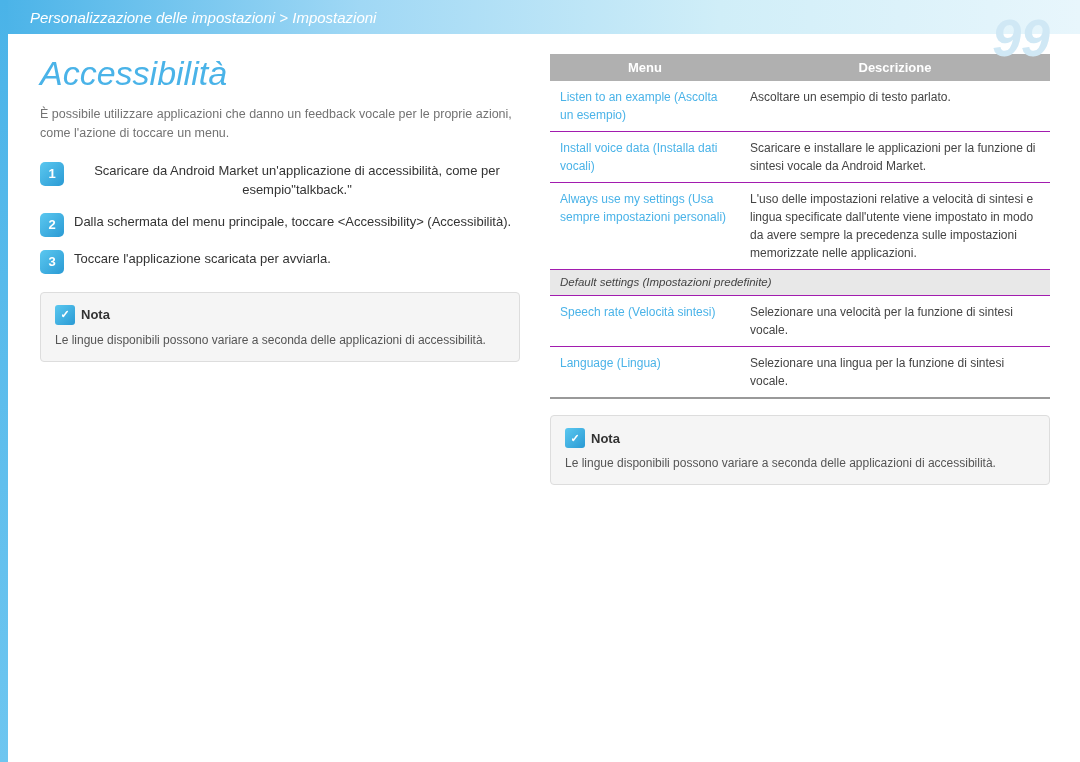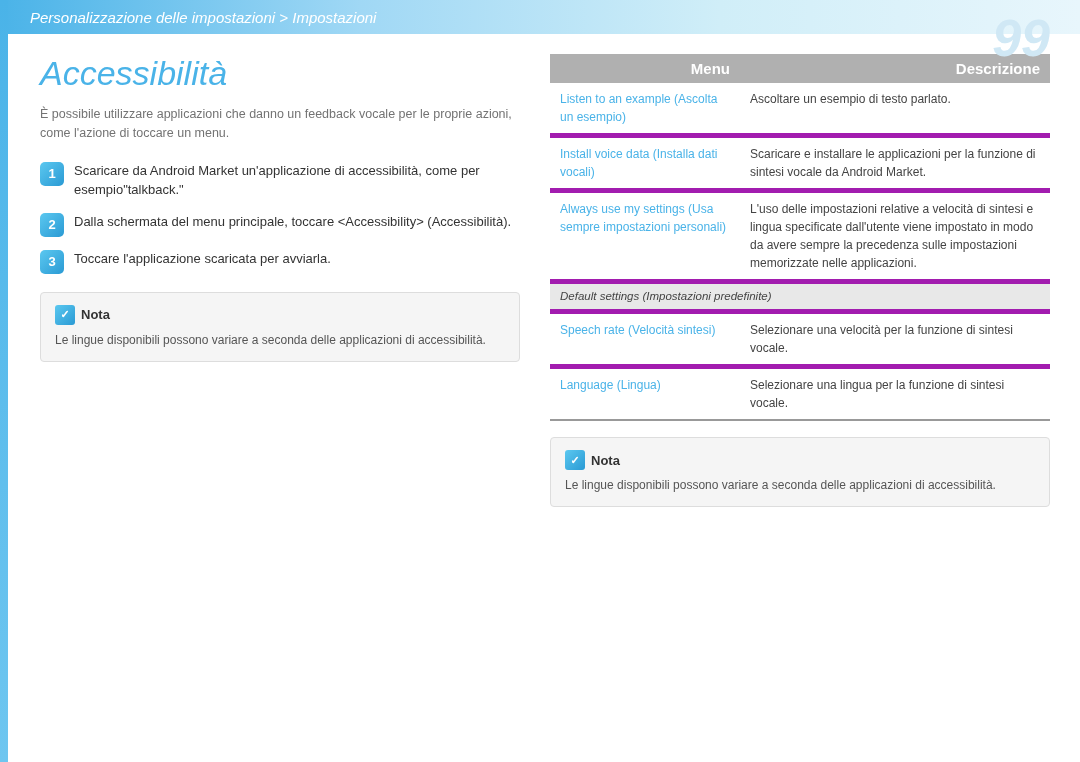--- a/index.html
+++ b/index.html
@@ -105,20 +105,21 @@
       font-weight: bold;
       display: flex;
       align-items: center;
       justify-content: center;
       margin-top: 1px;
     }
     .step-text {
       font-size: 13px;
       line-height: 1.5;
       color: #333;
+      text-align: center;
     }
 
     
     .nota-box {
       background: #f5f5f5;
       border: 1px solid #ddd;
       border-radius: 4px;
       padding: 12px 14px;
     }
     .nota-header {
@@ -158,30 +159,30 @@
 
     
     .info-table {
       width: 100%;
       border-collapse: collapse;
       margin-bottom: 16px;
     }
     .info-table thead tr th {
       background: #b0b0b0;
       color: #fff;
-      font-size: 15px;
+      font-size: 13px;
       font-weight: bold;
       padding: 6px 10px;
-      text-align: right;
+      text-align: center;
     }
     .info-table tbody tr td {
       padding: 7px 10px;
       font-size: 12px;
       vertical-align: top;
-      border-bottom: 5px solid #a21caf;
+      border-bottom: 1px solid #a21caf;
       line-height: 1.5;
     }
     .info-table tbody tr td:first-child {
       color: #4ab3e8;
       width: 38%;
     }
     .info-table tbody tr td:last-child {
       color: #444;
       width: 62%;
     }

